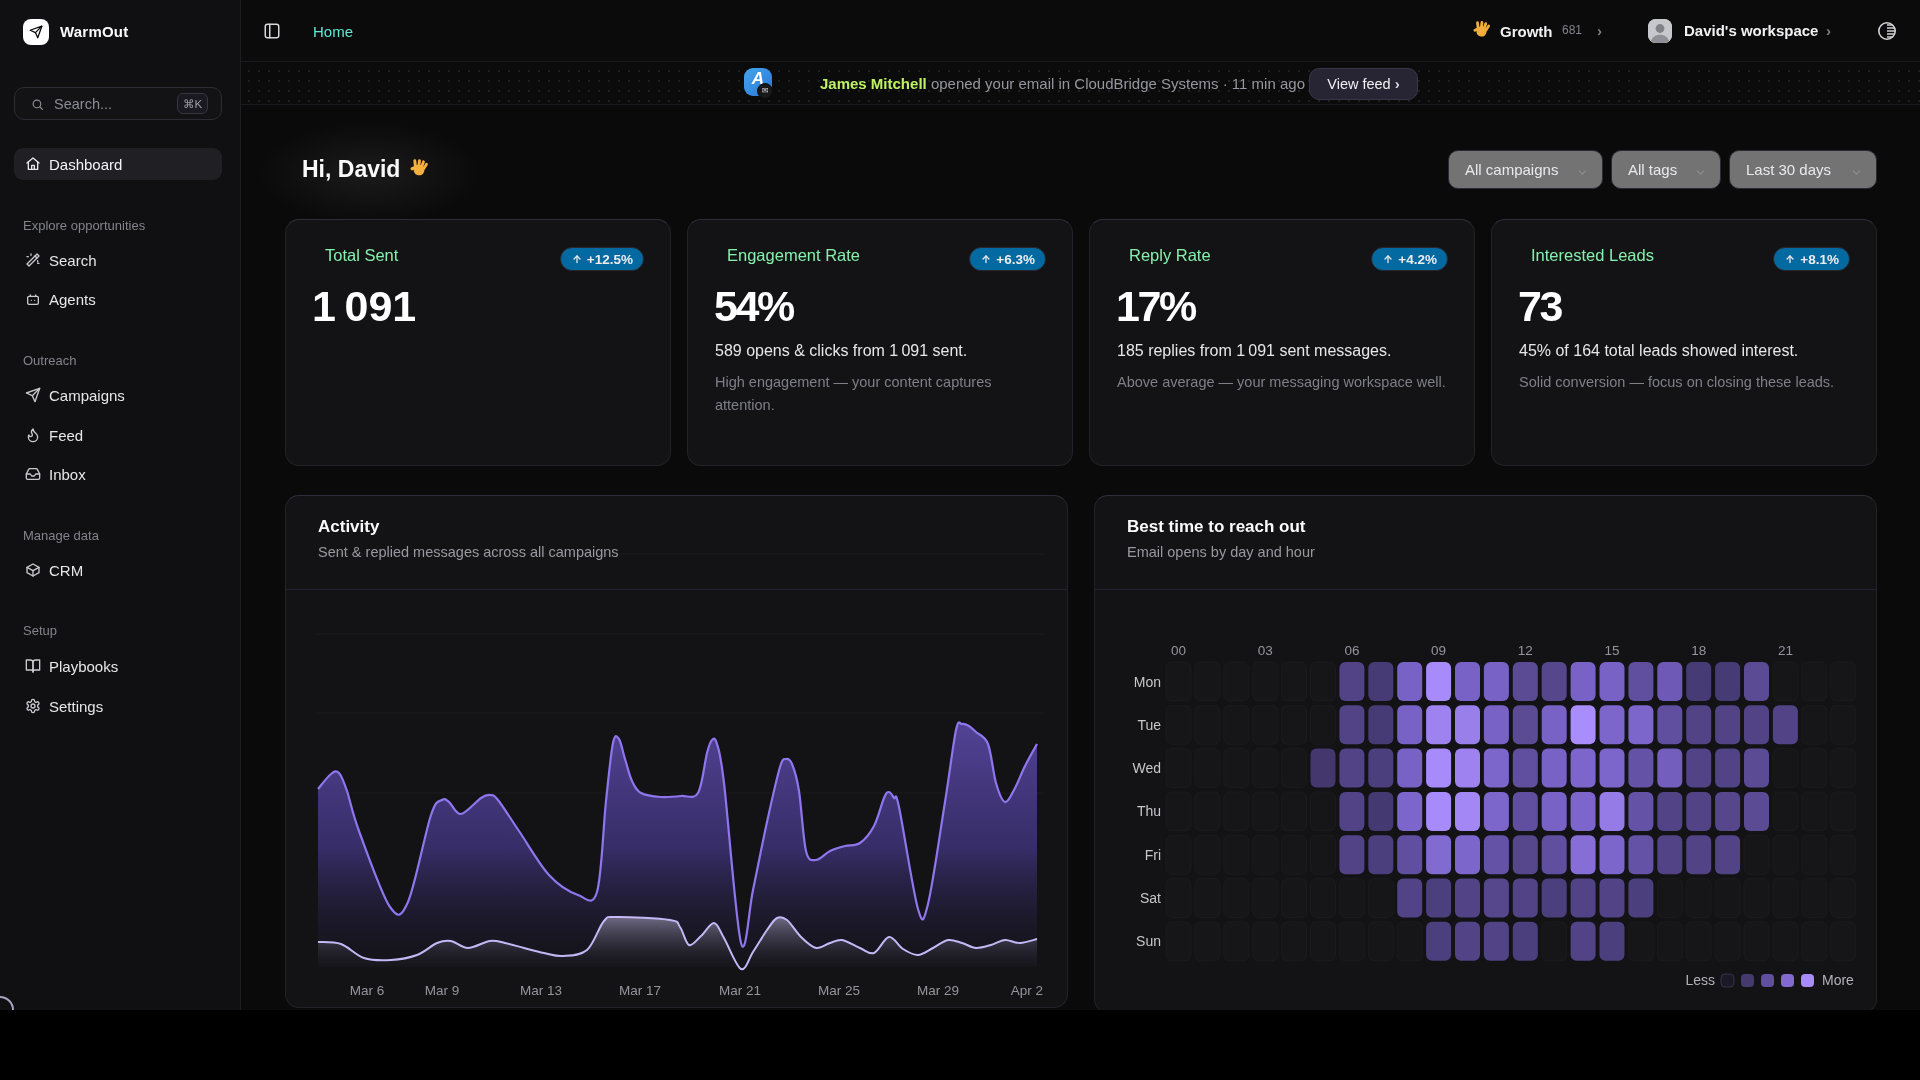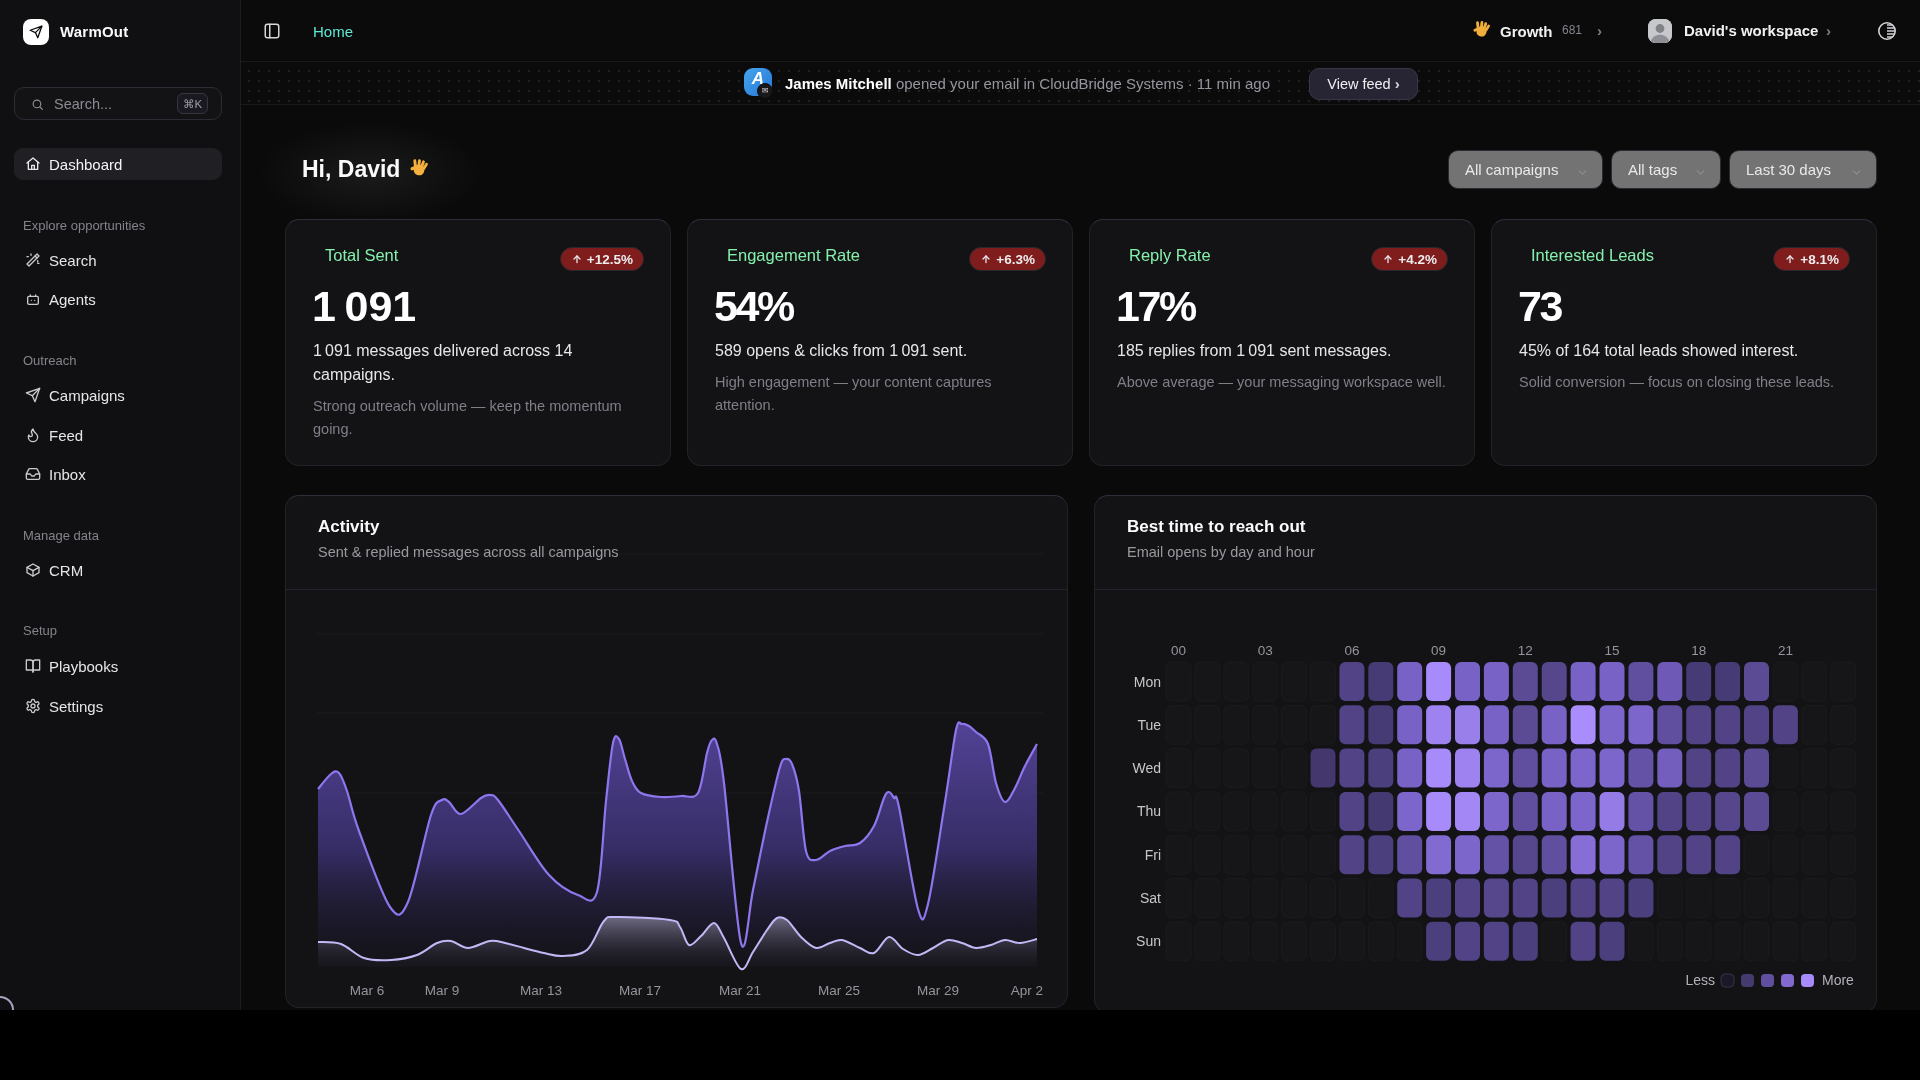--- a/index.html
+++ b/index.html
@@ -27,32 +27,32 @@
 .avatar { position:absolute; left:1648px; top:19px; width:24px; height:24px; border-radius:8px; background:#cccccd; overflow:hidden; }
 .wsname { position:absolute; left:1684px; top:22px; font-size:15px; font-weight:700; color:#f1f1f3; }
 
 .dotband { position:absolute; left:241px; top:62px; width:1679px; height:43px; background-color:#0b0b0c;
   background-image:radial-gradient(rgba(255,255,255,0.085) 1px, transparent 1.3px); background-size:10px 10px; background-position:3px 4px;
   border-bottom:1px solid #1a1a1e; }
 .bavatar { position:absolute; left:744px; top:68px; width:28px; height:28px; border-radius:9px; background:linear-gradient(135deg,#46a5ec,#2676d8); }
 .bavatar .lt { position:absolute; left:0; top:1px; width:28px; text-align:center; font-size:17px; font-weight:700; color:#fff; font-style:italic; }
 .bbadge { position:absolute; left:13px; top:15px; width:16px; height:16px; border-radius:50%; background:#18181b; border:1.5px solid #0c0c0d; color:#cfcfd4; font-size:8px; text-align:center; line-height:13px; }
 .btext { position:absolute; left:785px; top:75px; font-size:15px; color:#96969f; white-space:nowrap; }
-.btext b { color:#ffffff; font-weight:700; }
+.btext b { color:#bef264; font-weight:700;margin-left:35px; }
 .viewfeed { position:absolute; left:1309px; top:68px; width:109px; height:32px; background:#272433; border:1px solid #393649; border-radius:10px; color:#f0f0f2; font-size:14.5px; text-align:center; line-height:30px; }
 
 .glow { position:absolute; left:205px; top:98px; width:330px; height:150px; background:radial-gradient(ellipse 50% 50% at 50% 50%, rgba(255,255,255,0.07), rgba(255,255,255,0.0) 68%); border-radius:50%; }
 .hi { position:absolute; left:302px; top:156px; font-size:23px; font-weight:700; color:#fafafa; }
 .filter { position:absolute; top:150px; height:39px; background:#737373; border:1px solid #2b2a33; border-radius:10px; color:#e9e9ec; font-size:15px; }
 .filter .ft { position:absolute; left:16px; top:10px; }
 .filter svg { position:absolute; right:13px; top:15px; }
 
 .card { position:absolute; background:#131316; border:1px solid #232229; border-top-color:#2e2d3a; border-radius:14px; }
 .stitle { position:absolute; left:39px; top:26px; font-size:16.5px; color:#86efac; }
-.sbadge { position:absolute; top:27px; height:24px; border-radius:12px; background:#7f1d1d; border:1px solid #28272f; color:#ededf0; font-size:13.5px; font-weight:600; padding:0 10px; display:inline-flex; align-items:center; gap:4px; }
+.sbadge { position:absolute; top:27px; height:24px; border-radius:12px; background:#0369a1; border:1px solid #28272f; color:#ededf0; font-size:13.5px; font-weight:600; padding:0 10px; display:inline-flex; align-items:center; gap:4px; }
 
 .snum { position:absolute; left:26px; top:62px; font-size:43px; font-weight:700; color:#ffffff; letter-spacing:-2.4px; }
 .sdesc { position:absolute; left:27px; top:119px; width:336px; }
 .sd1 { font-size:16px; line-height:24px; color:#e7e7ea; }
 .sd2 { margin-top:8px; font-size:14.5px; line-height:23px; color:#7f7f88; }
 .chead-t { position:absolute; left:32px; top:21px; font-size:17px; font-weight:700; color:#fafafa; }
 .chead-s { position:absolute; left:32px; top:48px; font-size:14.5px; color:#98989f; }
 .csep { position:absolute; left:0; top:93px; width:100%; border-top:1px solid #232230; }
 .axl { font-size:13.5px; fill:#94949c; }
 .dayl { font-size:14px; fill:#c6c6cb; }
@@ -232,24 +232,20 @@
   <div class="card" style="left:285px;top:219px;width:386px;height:247px">
     <div class="stitle">Total Sent</div>
     <div class="sbadge" style="right:26px">
         <svg width="12" height="12" viewBox="0 0 24 24" fill="none" stroke="#e8e8ec" stroke-width="2.6" stroke-linecap="round" stroke-linejoin="round">
           <path d="M12 19V6"></path>
           <path d="m6 12 6-6 6 6"></path>
         </svg>
         <span>+12.5%</span>
       </div>
     <div class="snum">1 091</div>
-    <div class="sdesc">
-        <div class="sd1">1 091 messages delivered across 14 campaigns.</div>
-        <div class="sd2">Strong outreach volume — keep the momentum going.</div>
-      </div>
   </div>
   <div class="card" style="left:687px;top:219px;width:386px;height:247px">
     <div class="stitle">Engagement Rate</div>
     <div class="sbadge" style="right:26px">
         <svg width="12" height="12" viewBox="0 0 24 24" fill="none" stroke="#e8e8ec" stroke-width="2.6" stroke-linecap="round" stroke-linejoin="round">
           <path d="M12 19V6"></path>
           <path d="m6 12 6-6 6 6"></path>
         </svg>
         <span>+6.3%</span>
       </div>

